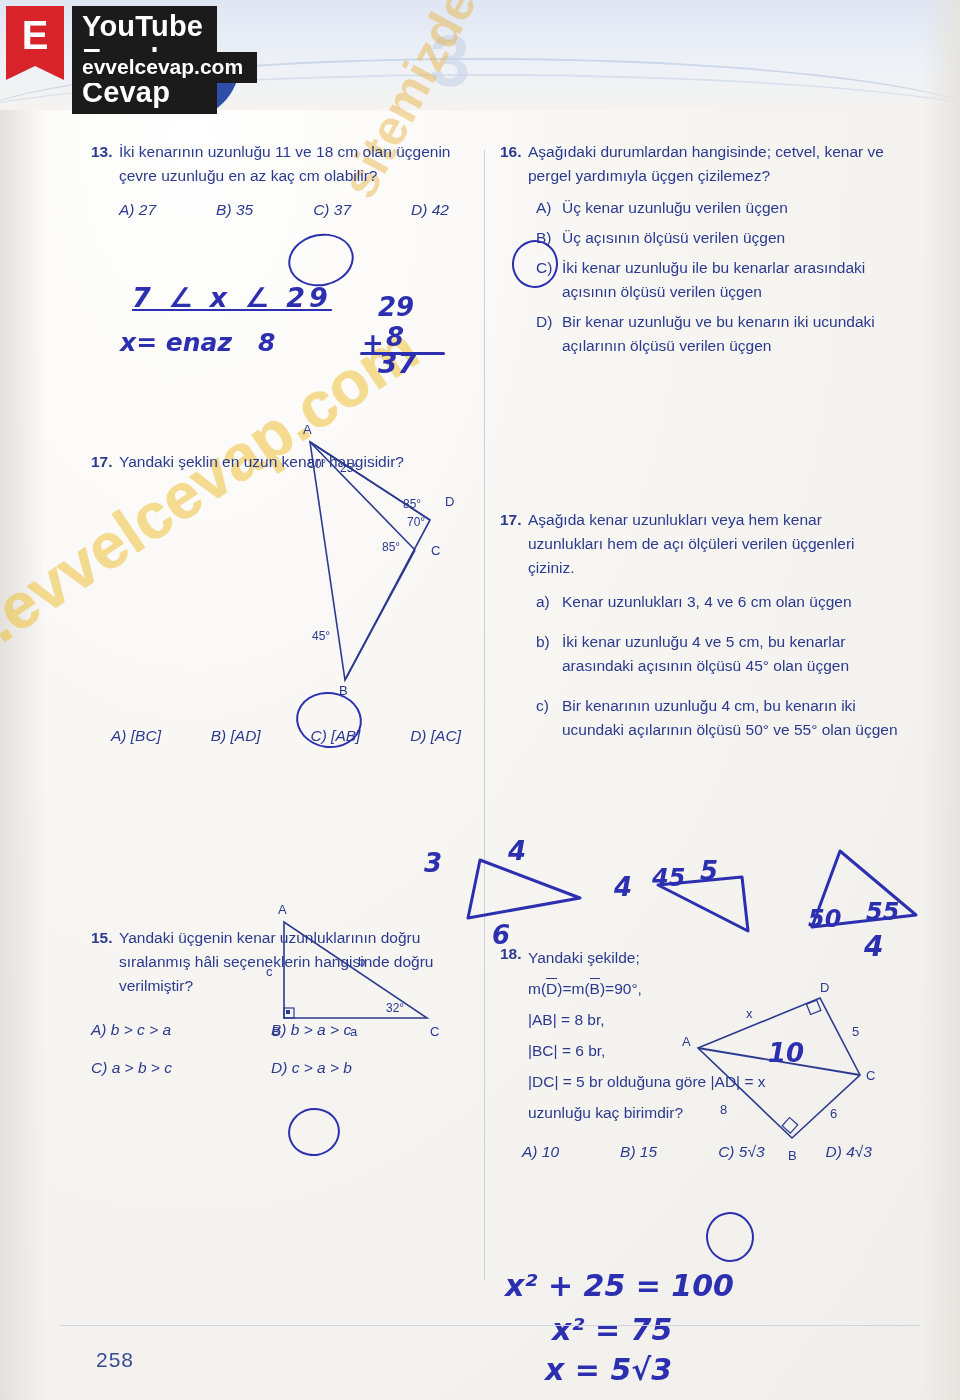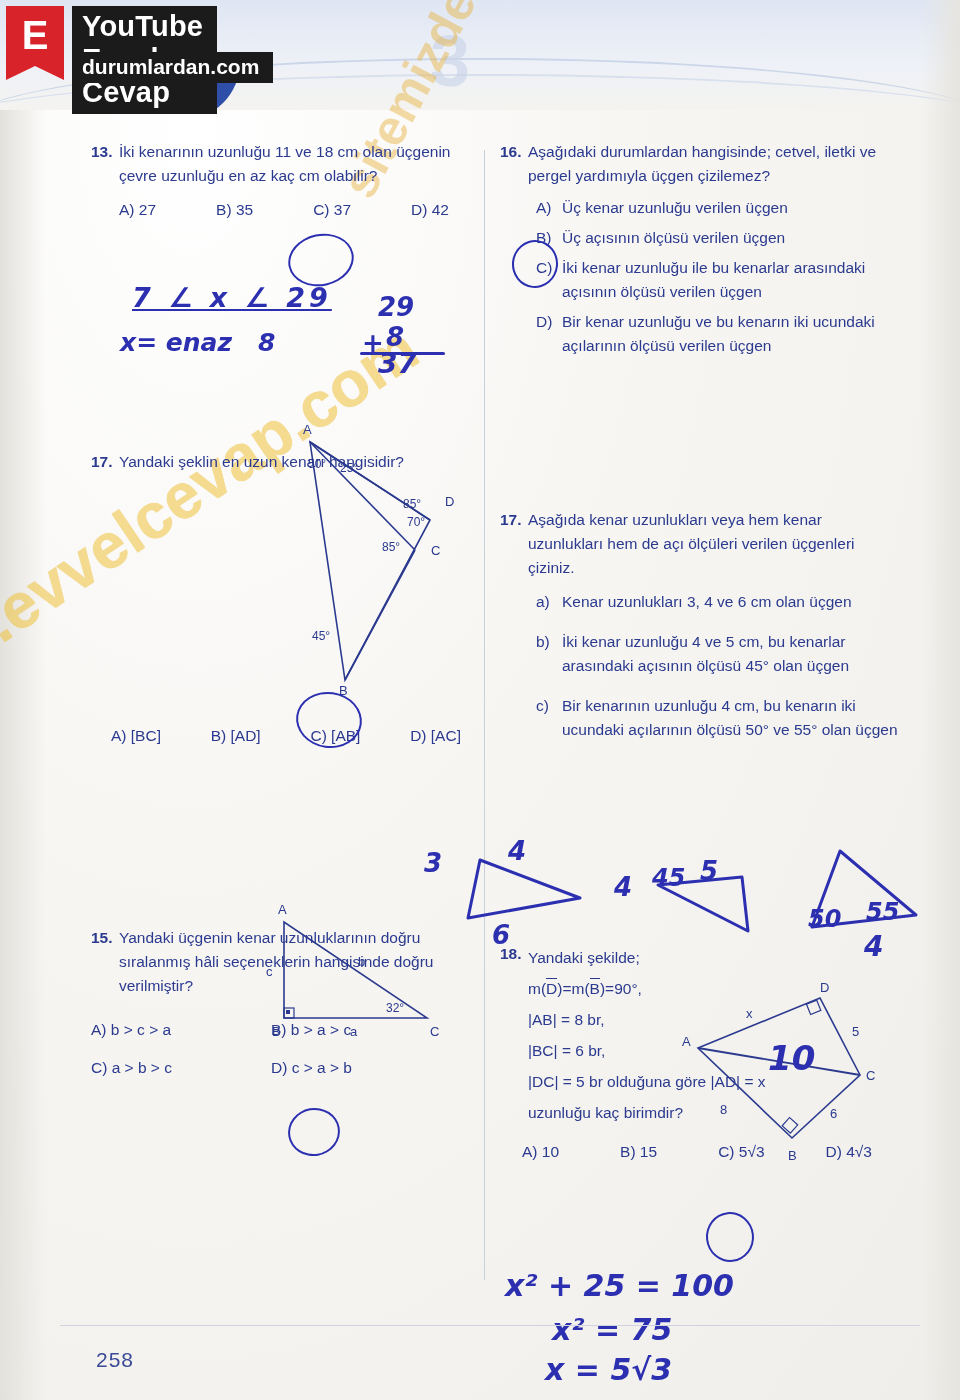--- a/index.html
+++ b/index.html
@@ -97,21 +97,21 @@
   .col-right{left:500px;width:400px;}
   .divider{
     position:absolute;left:484px;top:150px;width:1px;height:1130px;
     background:#c9cfdd;
   }
 
   .q{position:relative;margin-bottom:18px;}
   .q-head{display:flex;}
   .q-num{width:28px;flex:0 0 28px;font-weight:bold;}
   .q-text{flex:1;}
-  .opts{margin-top:10px;}
+  .opts{margin-top:10px;font-style:italic;}
   .opt-row{display:flex;gap:0px;}
   .opt{white-space:nowrap;}
   .opt-list .opt-item{display:flex;margin:6px 0 6px 14px;}
   .opt-list .opt-key{width:26px;flex:0 0 26px;}
 
   
   .hw{
     position:absolute;color:#2b2fb0;font-family:"DejaVu Sans", sans-serif;
     font-style:italic;font-weight:bold;pointer-events:none;
   }
@@ -139,21 +139,21 @@
   <div class="topstripe">
     <div class="wave"></div>
     <div class="wave2"></div>
     <div class="unite-num">3</div>
     <div class="unite-badge">ÜNİTE</div>
   </div>
 
   <div class="logo-wrap">
     <div class="logo-e">E</div>
     <div class="logo-title">YouTube Evvel Cevap</div>
-    <div class="logo-sub">durumlardan.com</div>
+    <div class="logo-sub">evvelcevap.com</div>
   </div>
 
   <div class="wm">www.evvelcevap.com</div>
   <div class="wm2">sitemizden edinilmiştir</div>
 
   <div class="divider"></div>
 
   <div class="col col-left">
 
     <div class="q">
@@ -202,21 +202,21 @@
         </div>
       </div>
     </div>
   </div>
 
   <div class="col col-right">
 
     <div class="q">
       <div class="q-head">
         <div class="q-num">16.</div>
-        <div class="q-text">Aşağıdaki durumlardan hangisinde; cetvel, iletki ve pergel yardımıyla üçgen çizilemez?</div>
+        <div class="q-text">Aşağıdaki durumlardan hangisinde; cetvel, kenar ve pergel yardımıyla üçgen çizilemez?</div>
       </div>
       <div class="opt-list" style="margin-left:22px;margin-top:8px;">
         <div class="opt-item">
           <span class="opt-key">A)</span>
           <span>Üç kenar uzunluğu verilen üçgen</span>
         </div>
         <div class="opt-item">
           <span class="opt-key">B)</span>
           <span>Üç açısının ölçüsü verilen üçgen</span>
         </div>
@@ -350,21 +350,21 @@
   <div class="hw" style="left:652px;top:864px;font-size:24px;">45</div>
   <div class="hw" style="left:700px;top:856px;font-size:26px;">5</div>
 
   <svg class="figure" style="left:790px;top:835px;" width="150" height="105" viewBox="0 0 150 105">
     <path d="M22,92 L50,16 L126,80 Z" fill="none" stroke="#2b2fb0" stroke-width="3" stroke-linejoin="round"></path>
   </svg>
   <div class="hw" style="left:808px;top:905px;font-size:24px;">50</div>
   <div class="hw" style="left:866px;top:898px;font-size:24px;">55</div>
   <div class="hw" style="left:864px;top:930px;font-size:28px;">4</div>
 
-  <div class="hw" style="left:768px;top:1038px;font-size:34px;">10</div>
+  <div class="hw" style="left:768px;top:1038px;font-size:26px;">10</div>
 
   <div class="circle-ann" style="left:706px;top:1212px;width:44px;height:46px;transform:rotate(-6deg);"></div>
 
   <div class="hw" style="left:505px;top:1268px;font-size:30px;">x² + 25 = 100</div>
   <div class="hw" style="left:552px;top:1312px;font-size:30px;">x² = 75</div>
   <div class="hw" style="left:545px;top:1352px;font-size:30px;">x = 5√3</div>
 
   <div class="bottom-line"></div>
   <div class="page-num">258</div>
 </div>

